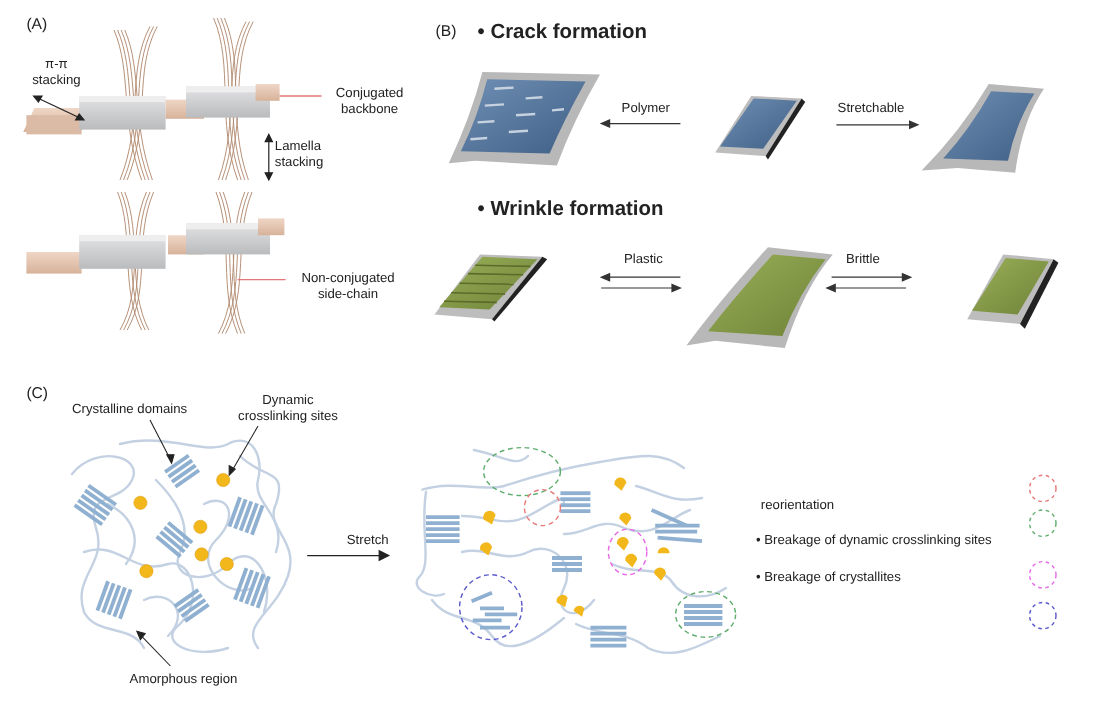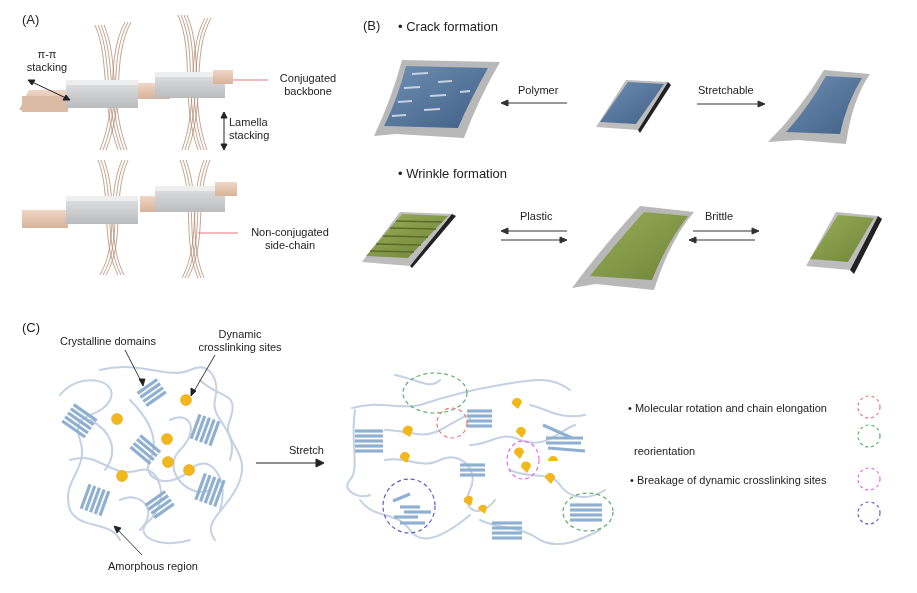--- a/index.html
+++ b/index.html
@@ -1,20 +1,20 @@
 <!DOCTYPE html>
 <html><head>
 <meta charset="utf-8">
 <style>
   html,body{margin:0;padding:0;background:#ffffff;}
   body{width:917px;height:593px;position:relative;overflow:hidden;font-family:"Liberation Sans",sans-serif;color:#222;}
   .abs{position:absolute;}
   .lbl{font-size:11px;color:#222;line-height:13px;white-space:nowrap;}
   .panel-lbl{font-size:13px;color:#222;}
-  .bold{font-weight:normal;font-size:13px;}
+  .bold{font-weight:bold;font-size:17px;}
   svg{position:absolute;left:0;top:0;}
   .center{text-align:center;}
 </style>
 </head>
 <body>
 
 <div class="abs panel-lbl" style="left:22px;top:12px;">(A)</div>
 
 <svg width="917" height="593">
   <defs>
@@ -373,28 +373,28 @@
   <g fill="none" stroke-width="1.2" stroke-dasharray="4,3">
     <ellipse cx="435" cy="393" rx="32" ry="20" stroke="#5fae6e"></ellipse>
     <ellipse cx="452" cy="423" rx="15" ry="15" stroke="#e87a7a"></ellipse>
     <ellipse cx="523" cy="460" rx="16" ry="19" stroke="#e66be6"></ellipse>
     <ellipse cx="409" cy="506" rx="26" ry="27" stroke="#5b5bcc"></ellipse>
     <ellipse cx="588" cy="512" rx="25" ry="19" stroke="#5fae6e"></ellipse>
   </g>
 </svg>
 
 <div class="abs" style="left:628px;top:390px;width:290px;">
-  <div style="position:relative;height:30px;">
-    <div class="lbl" style="position:absolute;left:0;top:12px;">• Molecular rotation and chain elongation</div>
-  </div>
   <div style="position:relative;height:34px;">
     <div class="lbl" style="position:absolute;left:6px;top:25px;">reorientation</div>
   </div>
   <div style="position:relative;height:36px;">
     <div class="lbl" style="position:absolute;left:2px;top:20px;">• Breakage of dynamic crosslinking sites</div>
+  </div>
+  <div style="position:relative;height:30px;">
+    <div class="lbl" style="position:absolute;left:2px;top:15px;">• Breakage of crystallites</div>
   </div>
 </div>
 <svg width="917" height="593" style="pointer-events:none;">
   <g fill="none" stroke-width="1.2" stroke-dasharray="3,3" id="legendMarkers">
       <ellipse cx="869" cy="407" rx="11" ry="11" stroke="#e87a7a"></ellipse>
       <ellipse cx="869" cy="436" rx="11" ry="11" stroke="#5fae6e"></ellipse>
       <ellipse cx="869" cy="479" rx="11" ry="11" stroke="#e66be6"></ellipse>
       <ellipse cx="869" cy="513" rx="11" ry="11" stroke="#5b5bcc"></ellipse>
     </g>
 </svg>

